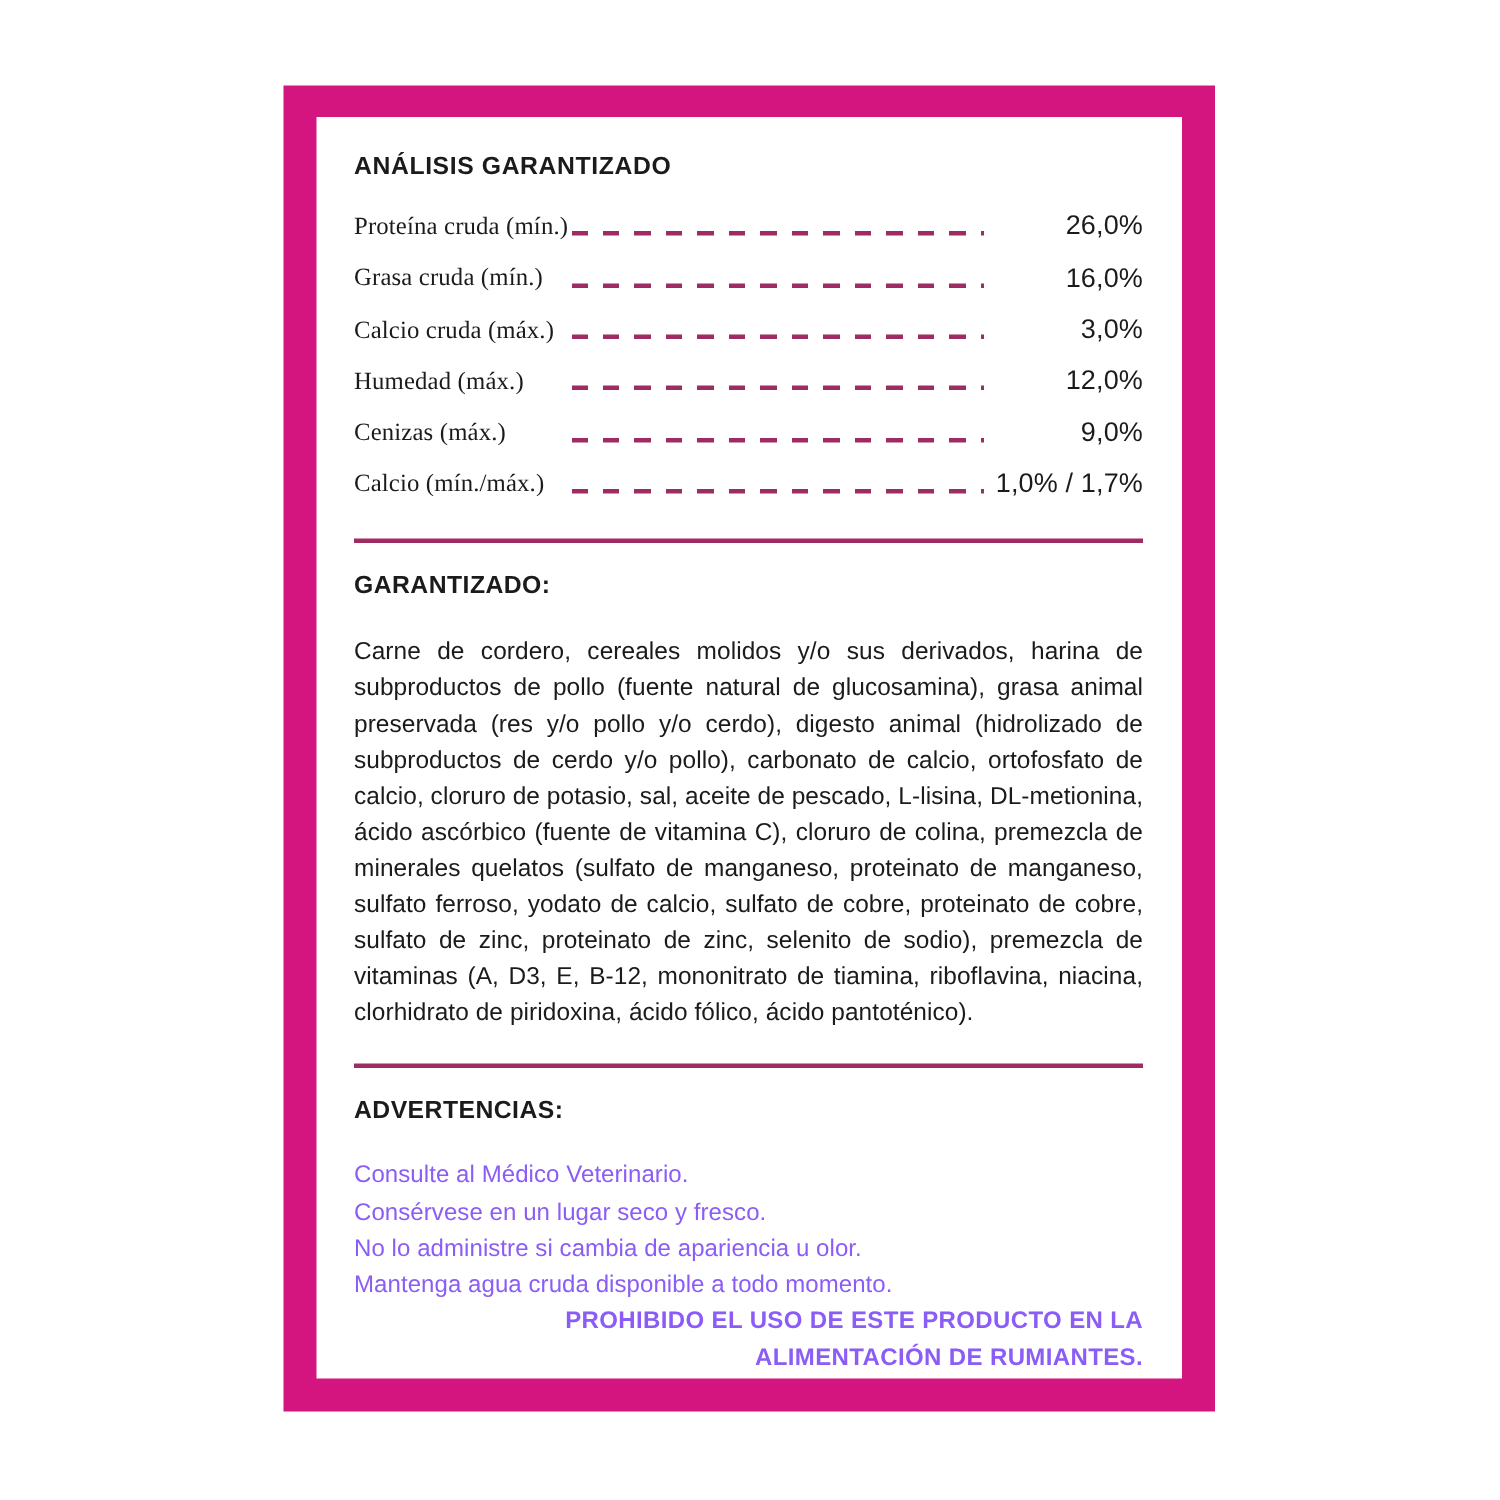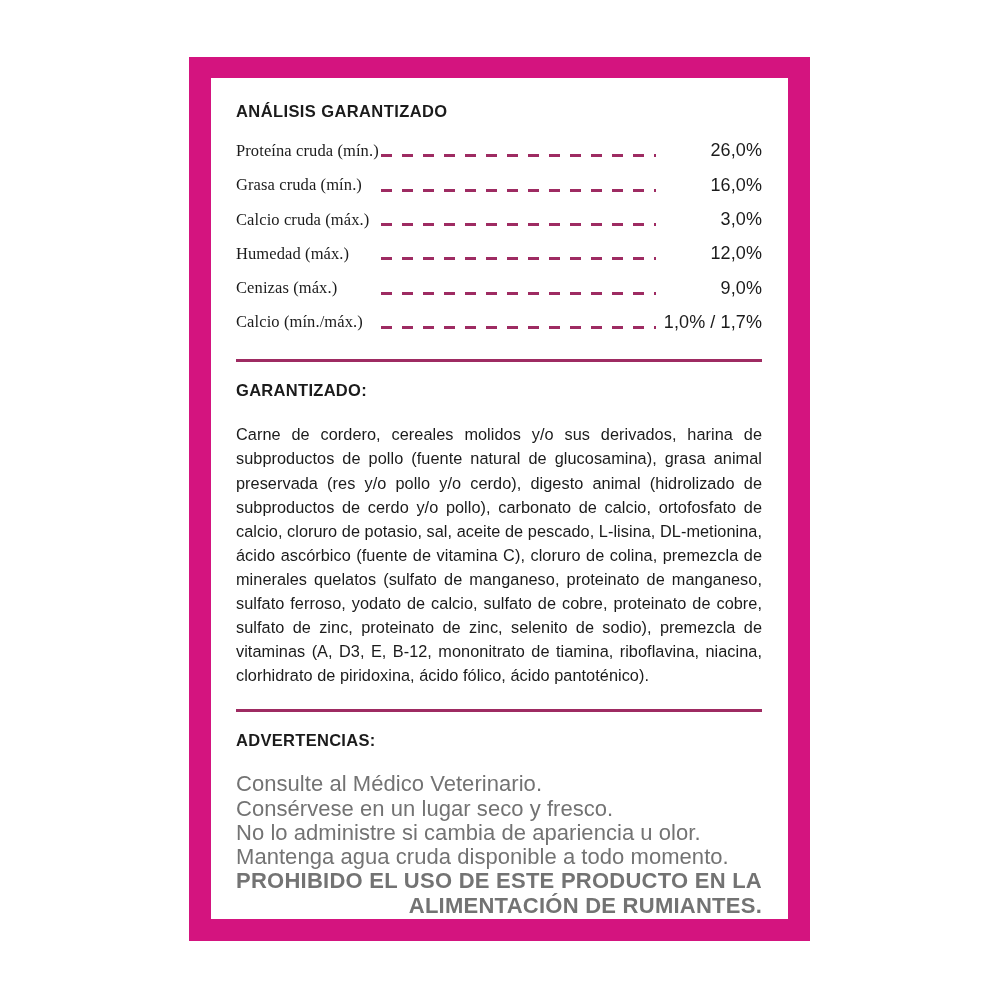--- a/index.html
+++ b/index.html
@@ -136,23 +136,23 @@
     color: #1b1b1b;
     text-align: justify;
     text-justify: inter-word;
     margin: 22px 0 0 0;
     letter-spacing: 0.05px;
   }
 
   
   .warn-lines {
     margin: 21px 0 0 0;
-    font-size: 22px;
+    font-size: 16px;
     line-height: 24.3px;
-    color: #737373;
+    color: #8b5cf6;
     letter-spacing: 0.05px;
   }
   .warn-line { display: block; }
   .warn-line.bold {
     font-weight: bold;
     letter-spacing: 0.25px;
     text-align: right;
   }
 </style>
 </head>

